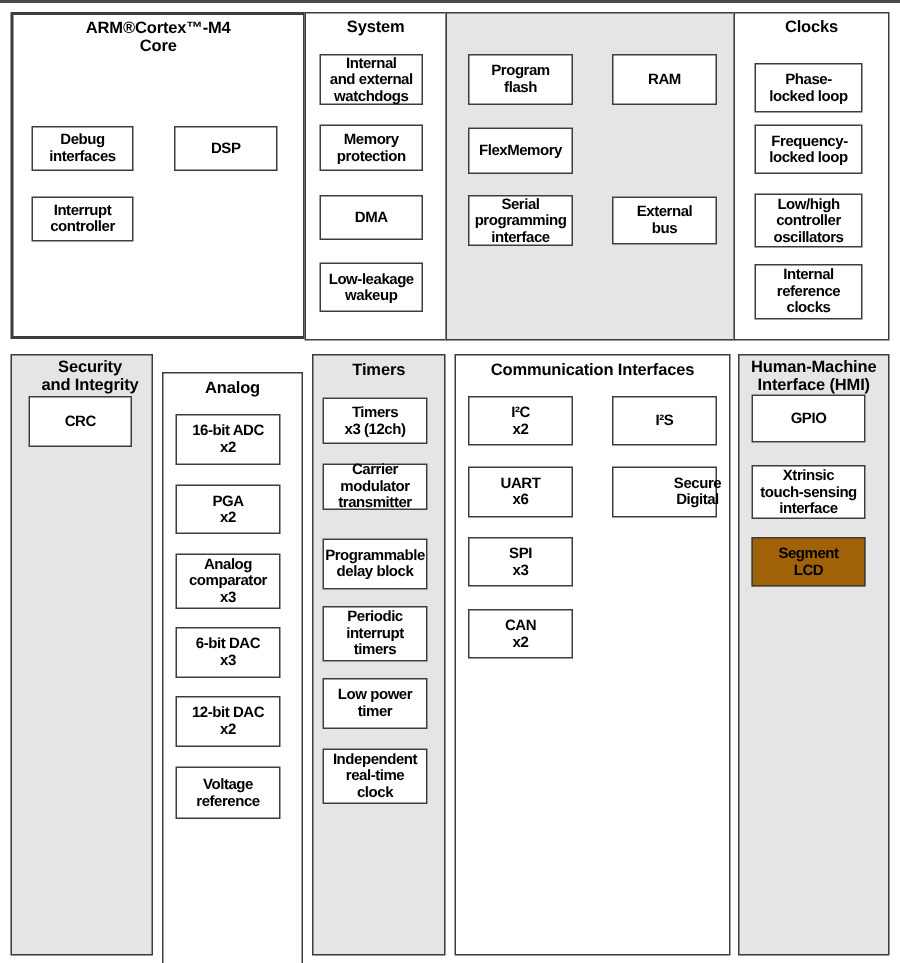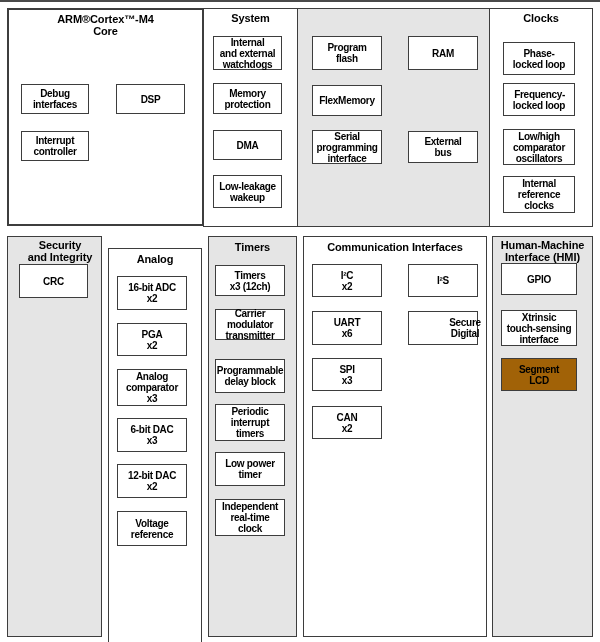--- a/index.html
+++ b/index.html
@@ -70,21 +70,21 @@
 bus</div>
 </div>
 
 <div class="panel" style="left:489px;top:8px;width:104px;height:219px;">
   <div class="hdr" style="top:3px;">Clocks</div>
   <div class="box" style="left:13px;top:10px;width:72px;height:33px;margin-top:23px;">Phase-
 locked loop</div>
   <div class="box" style="left:13px;top:74px;width:72px;height:33px;text-align:right;">Frequency-
 locked loop</div>
   <div class="box" style="left:13px;top:120px;width:72px;height:36px;">Low/high
-comparator
+controller
 oscillators</div>
   <div class="box" style="left:13px;top:167px;width:72px;height:37px;">Internal
 reference
 clocks</div>
 </div>
 
 <div class="panel gray" style="left:7px;top:236px;width:95px;height:401px;">
   <div class="hdr" style="top:2px;padding-left:11px;">Security
 and Integrity</div>
   <div class="box" style="left:11px;top:27px;width:69px;height:34px;">CRC</div>

